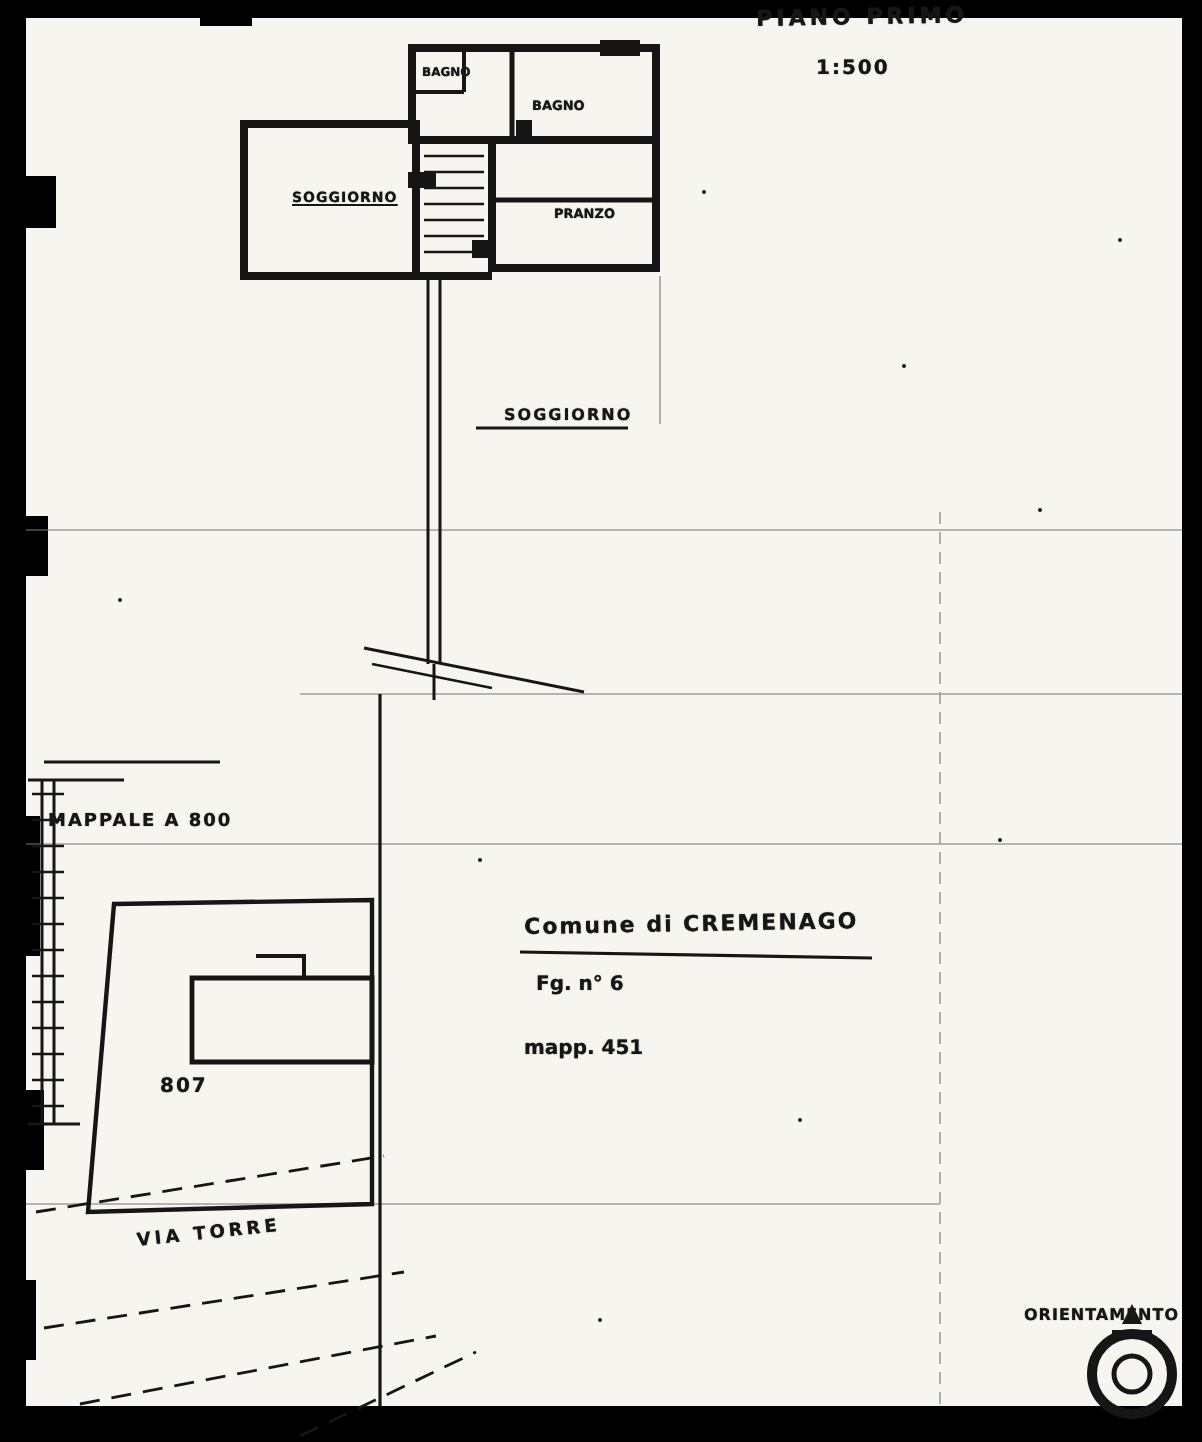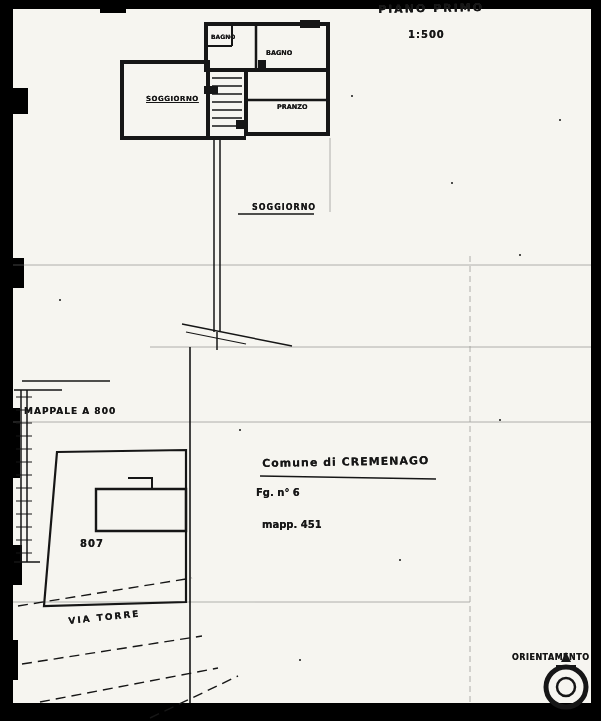--- a/index.html
+++ b/index.html
@@ -18,21 +18,21 @@
   }
   .t-plan-title{left:378px;top:3px;font-size:11px;letter-spacing:2px;transform:rotate(-1deg);}
   .t-plan-scale{left:408px;top:29px;font-size:10px;letter-spacing:1px;}
   .t-room-soggiorno{left:146px;top:95px;font-size:7px;letter-spacing:0.5px;text-decoration:underline;}
   .t-room-bagno{left:211px;top:33px;font-size:6px;}
   .t-room-letto{left:266px;top:49px;font-size:6.5px;}
   .t-room-pranzo{left:277px;top:103px;font-size:6.5px;}
   .t-path{left:252px;top:203px;font-size:8px;letter-spacing:1px;}
   .t-map-label{left:24px;top:366px;font-size:9px;letter-spacing:1px;margin-top:40px;}
   .t-commune{left:262px;top:457px;font-size:11px;letter-spacing:1px;transform:rotate(-1deg);}
-  .t-sheet{left:256px;top:487px;font-size:10px;}
+  .t-sheet{left:268px;top:487px;font-size:10px;}
   .t-parcel{left:262px;top:519px;font-size:10px;}
   .t-parcel-num{left:80px;top:538px;font-size:10px;letter-spacing:1px;}
   .t-street{left:68px;top:616px;font-size:9px;letter-spacing:2px;transform:rotate(-6deg);}
   .t-orient{left:512px;top:653px;font-size:8px;letter-spacing:0.5px;}
 </style>
 </head>
 <body>
 
 <div class="stage">
 

